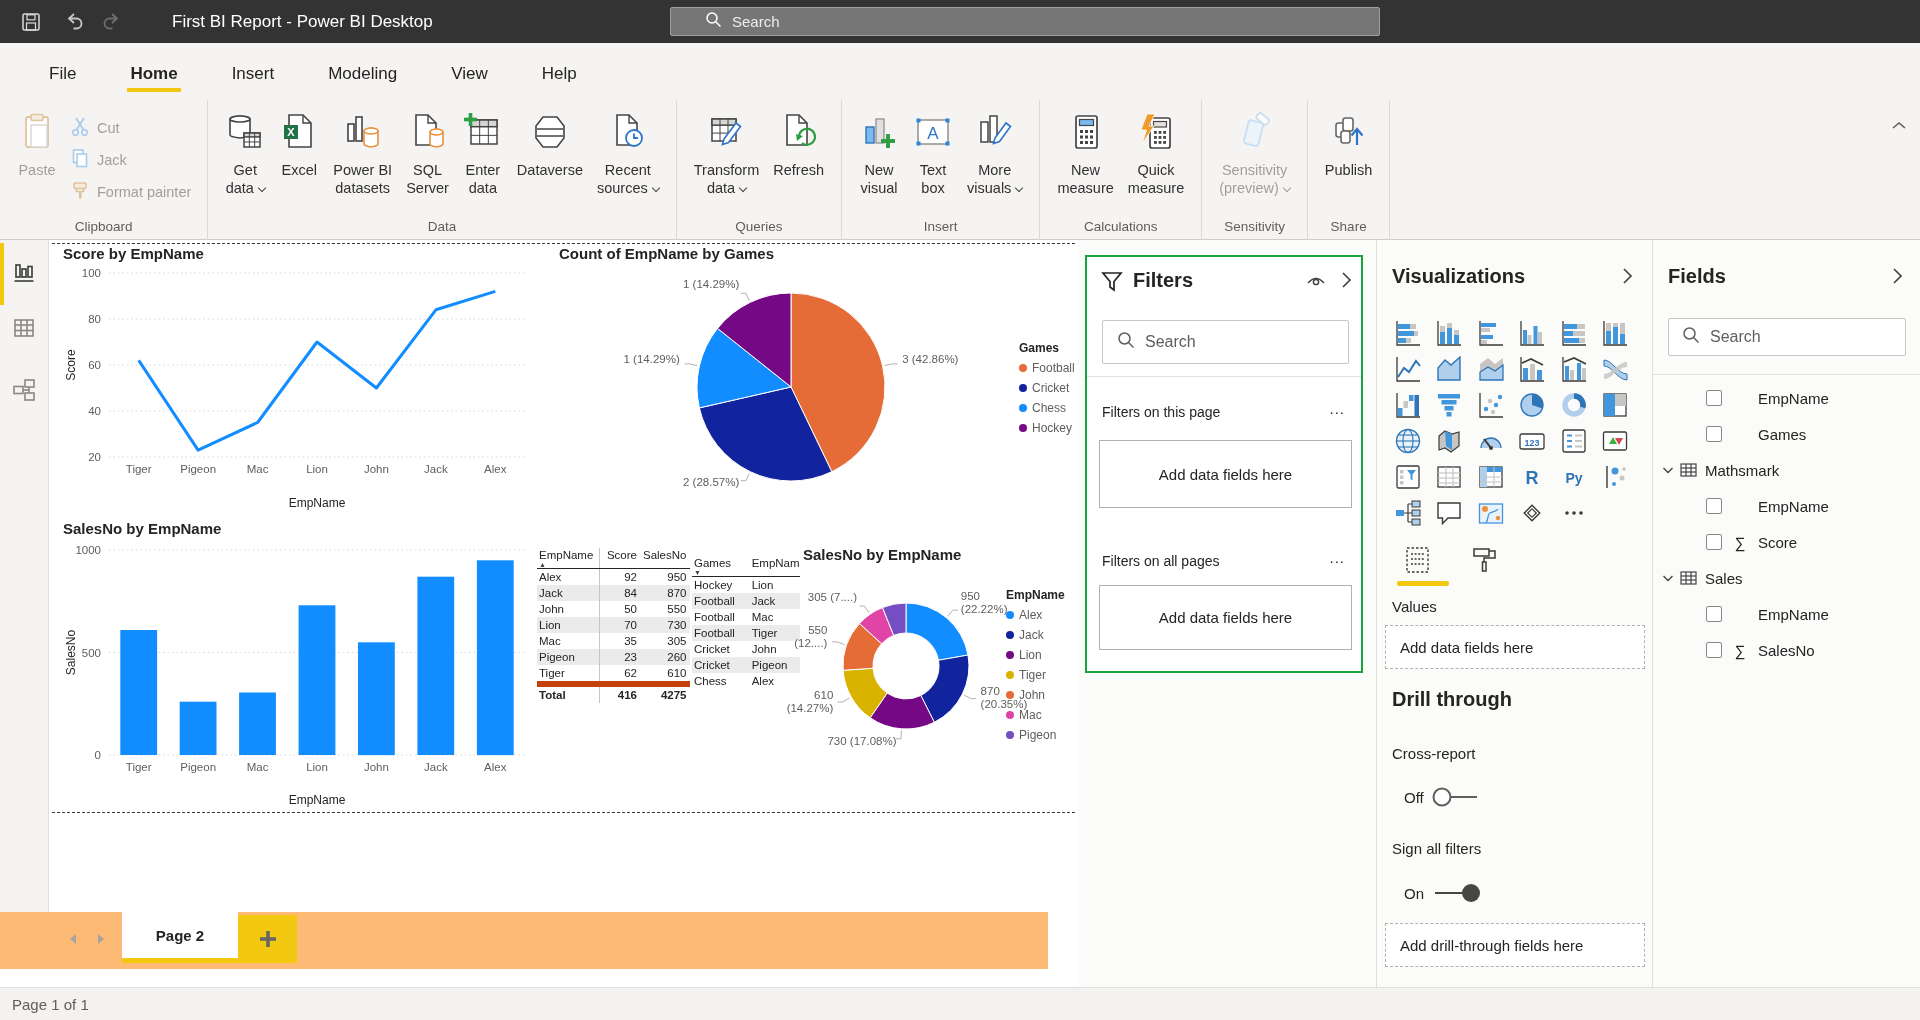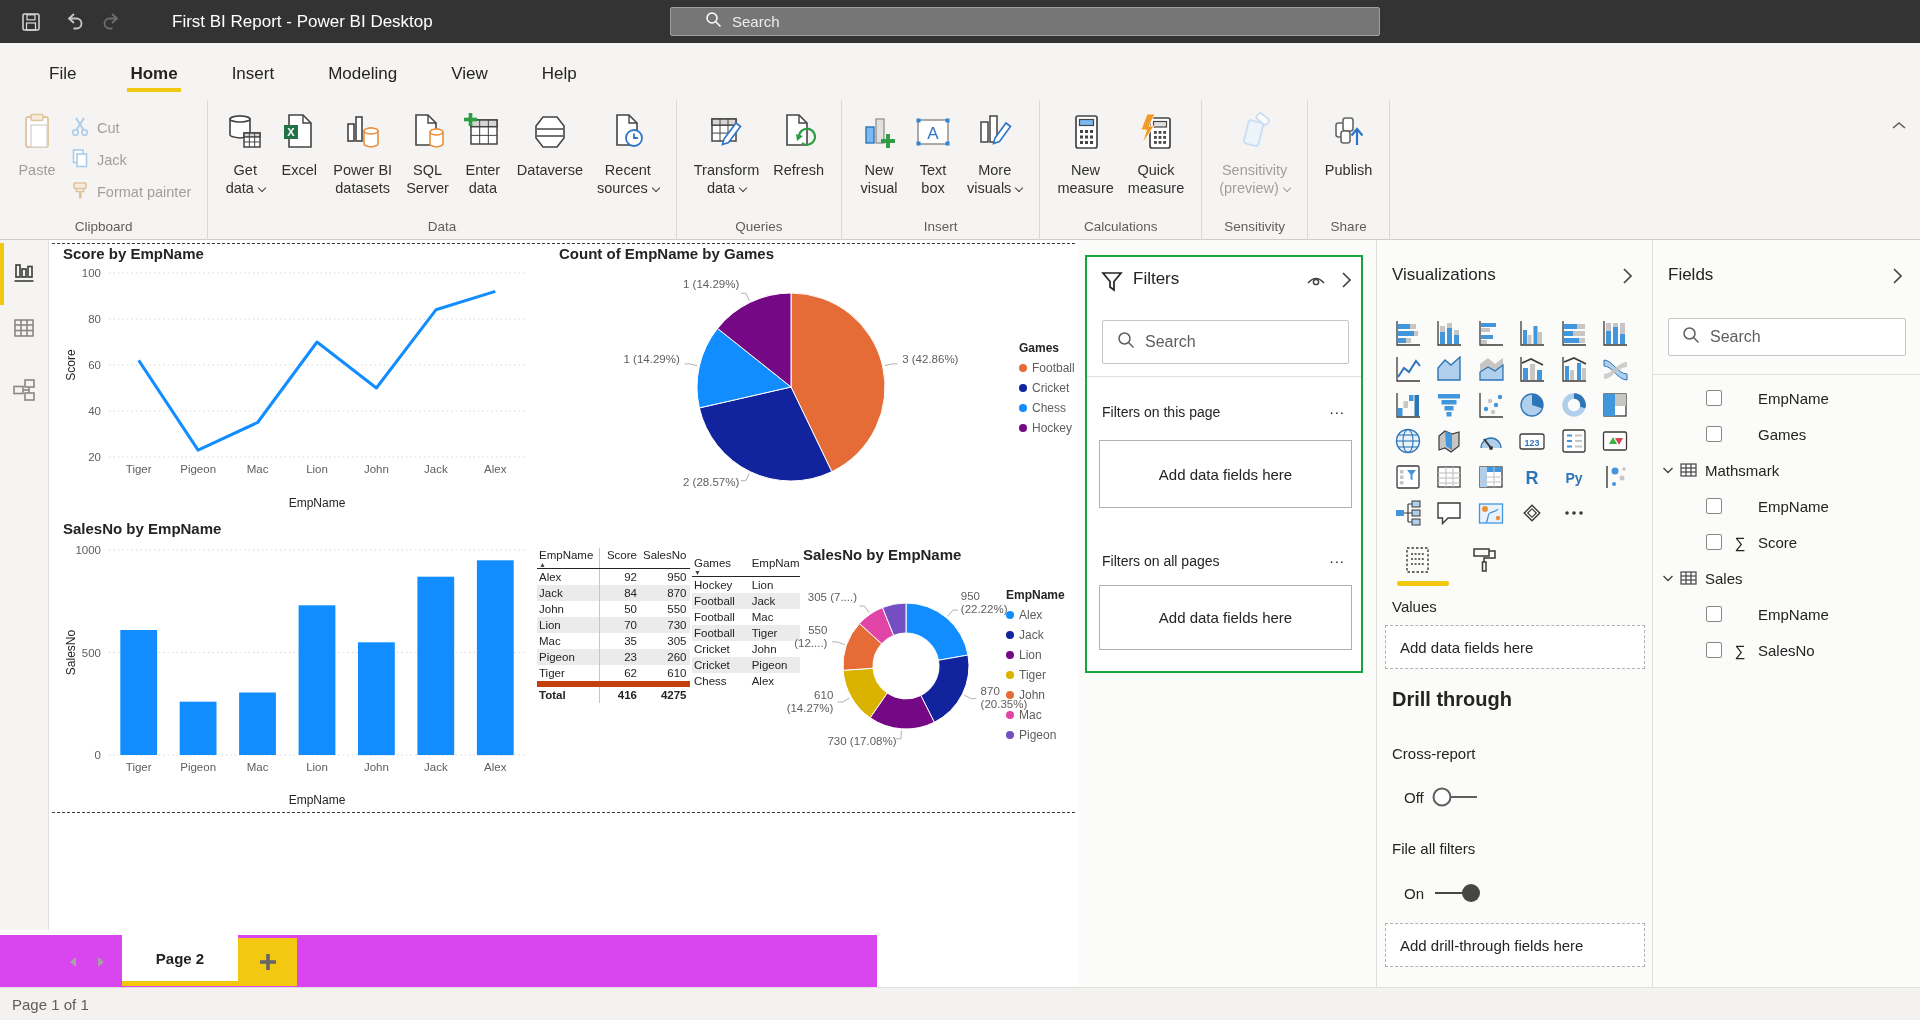--- a/index.html
+++ b/index.html
@@ -67,33 +67,33 @@
   .pbitable { border-collapse:collapse; font-size:11.5px; color:#252423; }
   .pbitable th { font-weight:normal; text-align:left; border-bottom:1px solid #252423; padding:1px 4px 0 2px; vertical-align:top; }
   .pbitable th .sort { font-size:7px; color:#444; line-height:7px; }
   .pbitable td { padding:2px 4px 2px 2px; }
   .pbitable .num { text-align:right; }
   .pbitable tr.alt td { background:#EBEBEB; }
   .pbitable .divcol { border-right:1px solid #C8C6C4; }
   .pbitable tr.total td { font-weight:bold; border-top:6px solid #c2410c; }
 
   
-  .tabstrip { position:absolute; left:0; top:695px; width:877px; height:57px; background:#d946ef; }
+  .tabstrip { position:absolute; left:0; top:672px; width:1048px; height:57px; background:#fdba74; }
   .tarrow { position:absolute; top:12px; width:22px; height:30px; display:flex; align-items:center; justify-content:center; cursor:pointer; }
   .pagetab { position:absolute; left:122px; top:0; width:116px; height:51px; background:#fff; border-bottom:5px solid #F2C811;
              display:flex; align-items:center; justify-content:center; font-size:15px; font-weight:600; cursor:pointer; }
   .addpage { position:absolute; left:238px; top:3px; width:59px; height:48px; background:#F2C811; display:flex;
              align-items:center; justify-content:center; cursor:pointer; }
   .statusbar { position:absolute; left:0; top:987px; width:1920px; height:33px; background:#F3F2F1;
                border-top:1px solid #E1DFDD; display:flex; align-items:center; padding-left:12px;
                font-size:15px; color:#605E5C; }
 
   
   .pane { position:absolute; top:0; height:747px; background:#FBFBFA; }
-  .pane-title { font-size:17px; font-weight:normal; color:#252423; }
+  .pane-title { font-size:20px; font-weight:bold; color:#252423; }
   .pane-chev { position:absolute; cursor:pointer; }
   .filters-col { left:1078px; width:299px; border-right:1px solid #E1DFDD; }
   .filters-box { position:absolute; left:7px; top:15px; width:278px; height:418px; background:#fff; border:2px solid #16A53F; }
   .searchbox { position:absolute; background:#fff; border:1px solid #C8C6C4; border-radius:2px; display:flex; align-items:center; }
   .searchbox input { border:none; outline:none; font-size:16px; color:#252423; width:170px; background:transparent;
                      font-family:"Liberation Sans", sans-serif; }
   .searchbox input::placeholder { color:#605E5C; opacity:1; }
   .fdivider { position:absolute; left:0; right:0; border-top:1px solid #E1DFDD; }
   .fsection { position:absolute; left:15px; font-size:14px; color:#252423; }
   .fellipsis { position:absolute; right:16px; font-size:15px; color:#252423; letter-spacing:1px; cursor:pointer; }
@@ -1000,21 +1000,21 @@
       <div class="addbox dashed" style="left:8px;top:385px;width:260px;height:44px">Add data fields here</div>
       <div class="heading" style="top:448px">Drill through</div>
       <div class="plabel" style="top:505px">Cross-report</div>
       <div class="toggle" style="left:27px;top:545px">
         <span>Off</span>
         <svg width="52" height="24" viewBox="0 0 52 24" style="margin-left:6px">
             <circle cx="12" cy="12" r="8.5" fill="#fff" stroke="#605E5C" stroke-width="2"></circle>
             <line x1="21" y1="12" x2="47" y2="12" stroke="#605E5C" stroke-width="2"></line>
           </svg>
       </div>
-      <div class="plabel" style="top:600px">File all filters</div>
+      <div class="plabel" style="top:600px">Sign all filters</div>
       <div class="toggle" style="left:27px;top:641px">
         <span>On</span>
         <svg width="52" height="24" viewBox="0 0 52 24" style="margin-left:8px">
             <line x1="3" y1="12" x2="32" y2="12" stroke="#484644" stroke-width="2"></line>
             <circle cx="39" cy="12" r="9" fill="#484644"></circle>
           </svg>
       </div>
       <div class="addbox dashed" style="left:8px;top:683px;width:260px;height:44px">Add drill-through fields here</div>
     </div>
 

